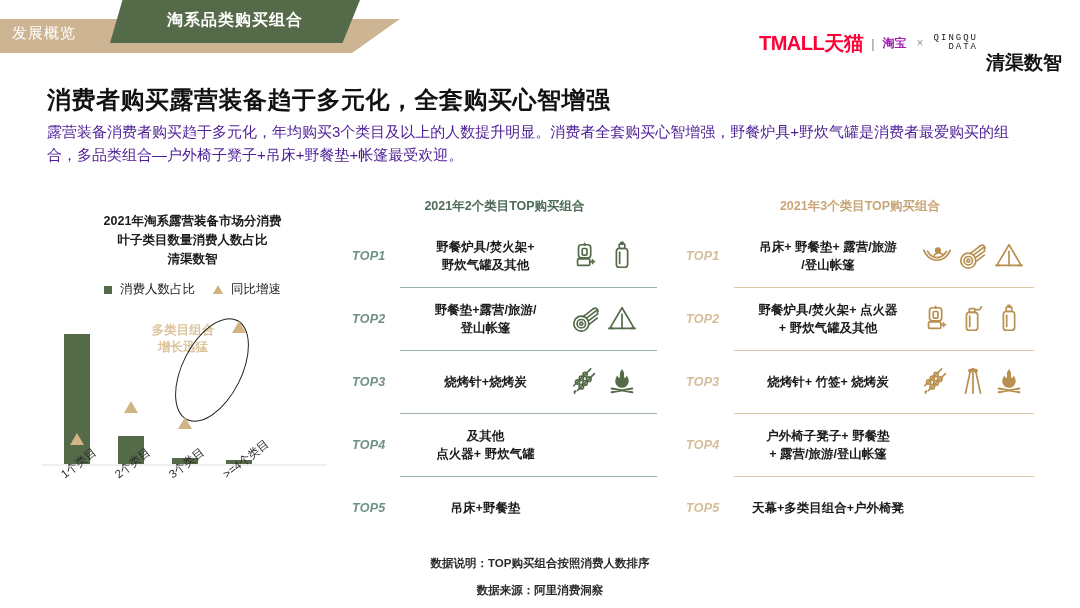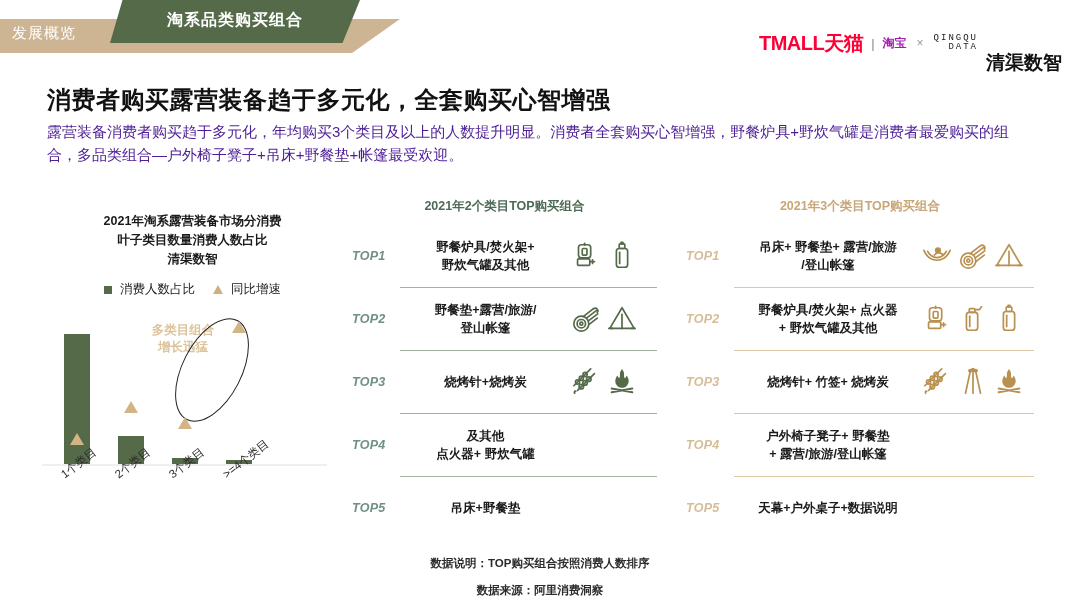--- a/index.html
+++ b/index.html
@@ -388,21 +388,21 @@
           <div class="row-text">
             <div>户外椅子凳子+ 野餐垫</div>
             <div>+ 露营/旅游/登山帐篷</div>
           </div>
           <div class="row-icons"></div>
         </div>
         <div class="divider"></div>
         <div class="row">
           <div class="row-rank">TOP5</div>
           <div class="row-text">
-            <div>天幕+户外桌子+数据说明</div>
+            <div>天幕+多类目组合+户外椅凳</div>
           </div>
           <div class="row-icons"></div>
         </div>
       </div>
   </div>
 
   <div class="note1">数据说明：TOP购买组合按照消费人数排序</div>
   <div class="note2">数据来源：阿里消费洞察</div>
 
 </div>

